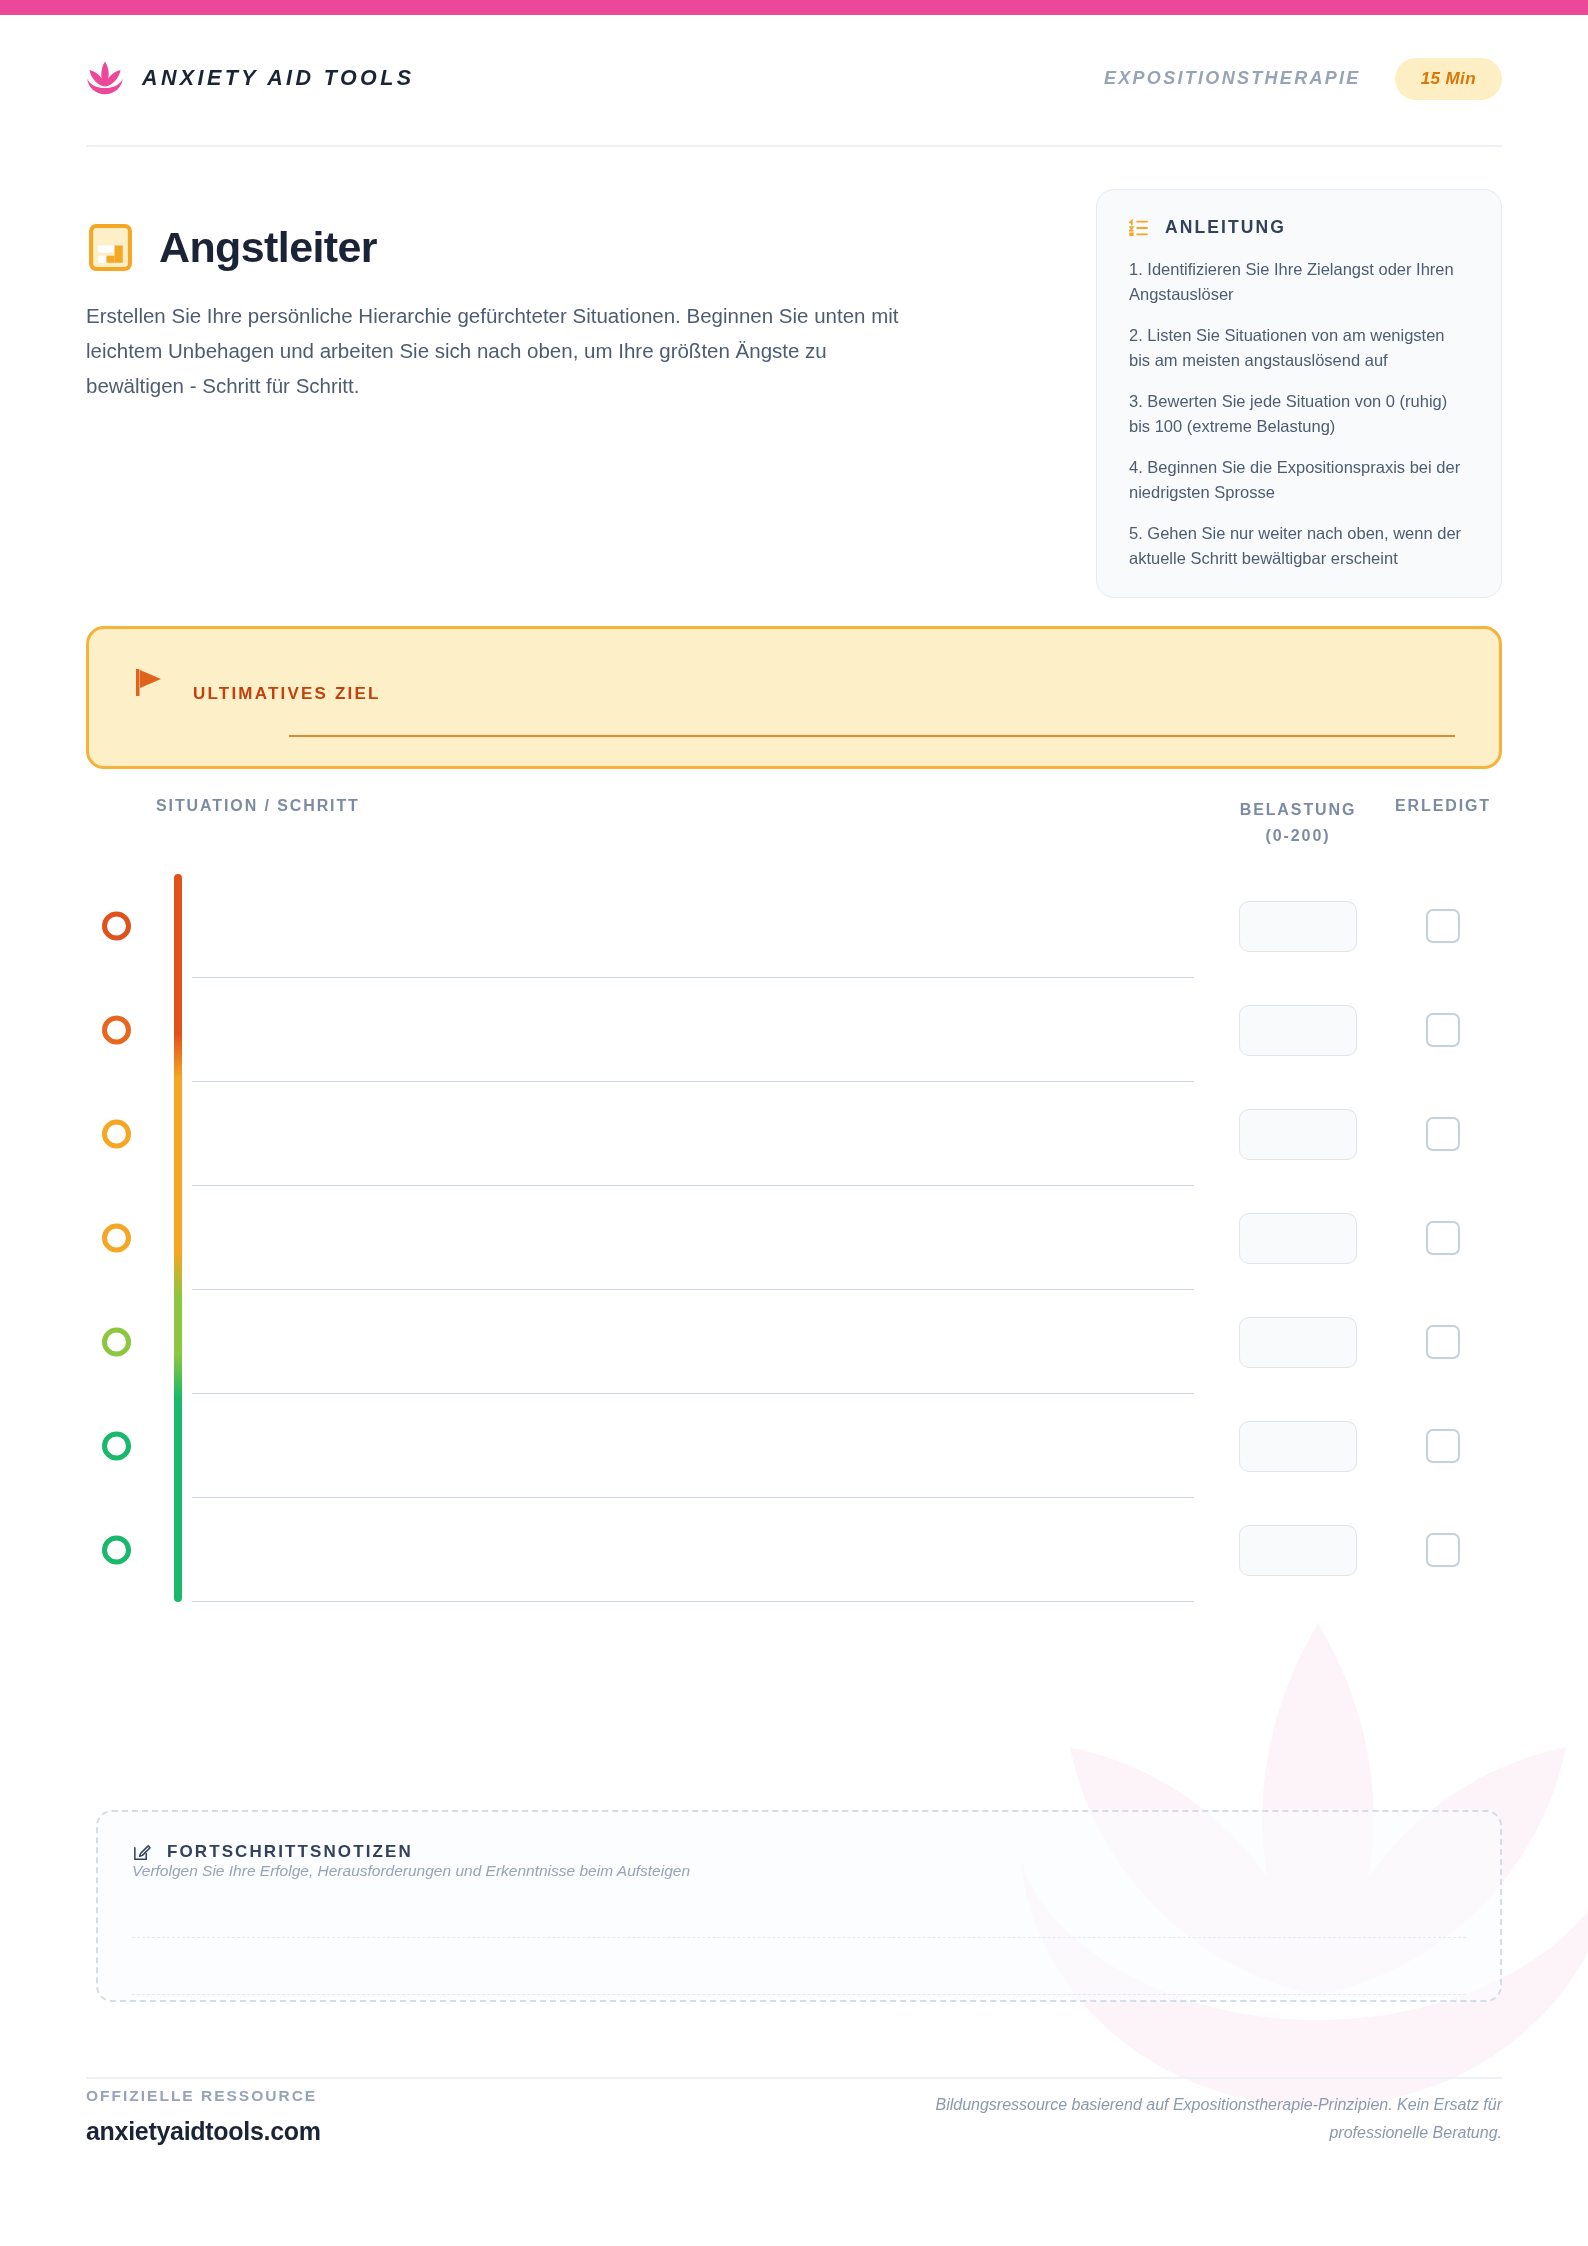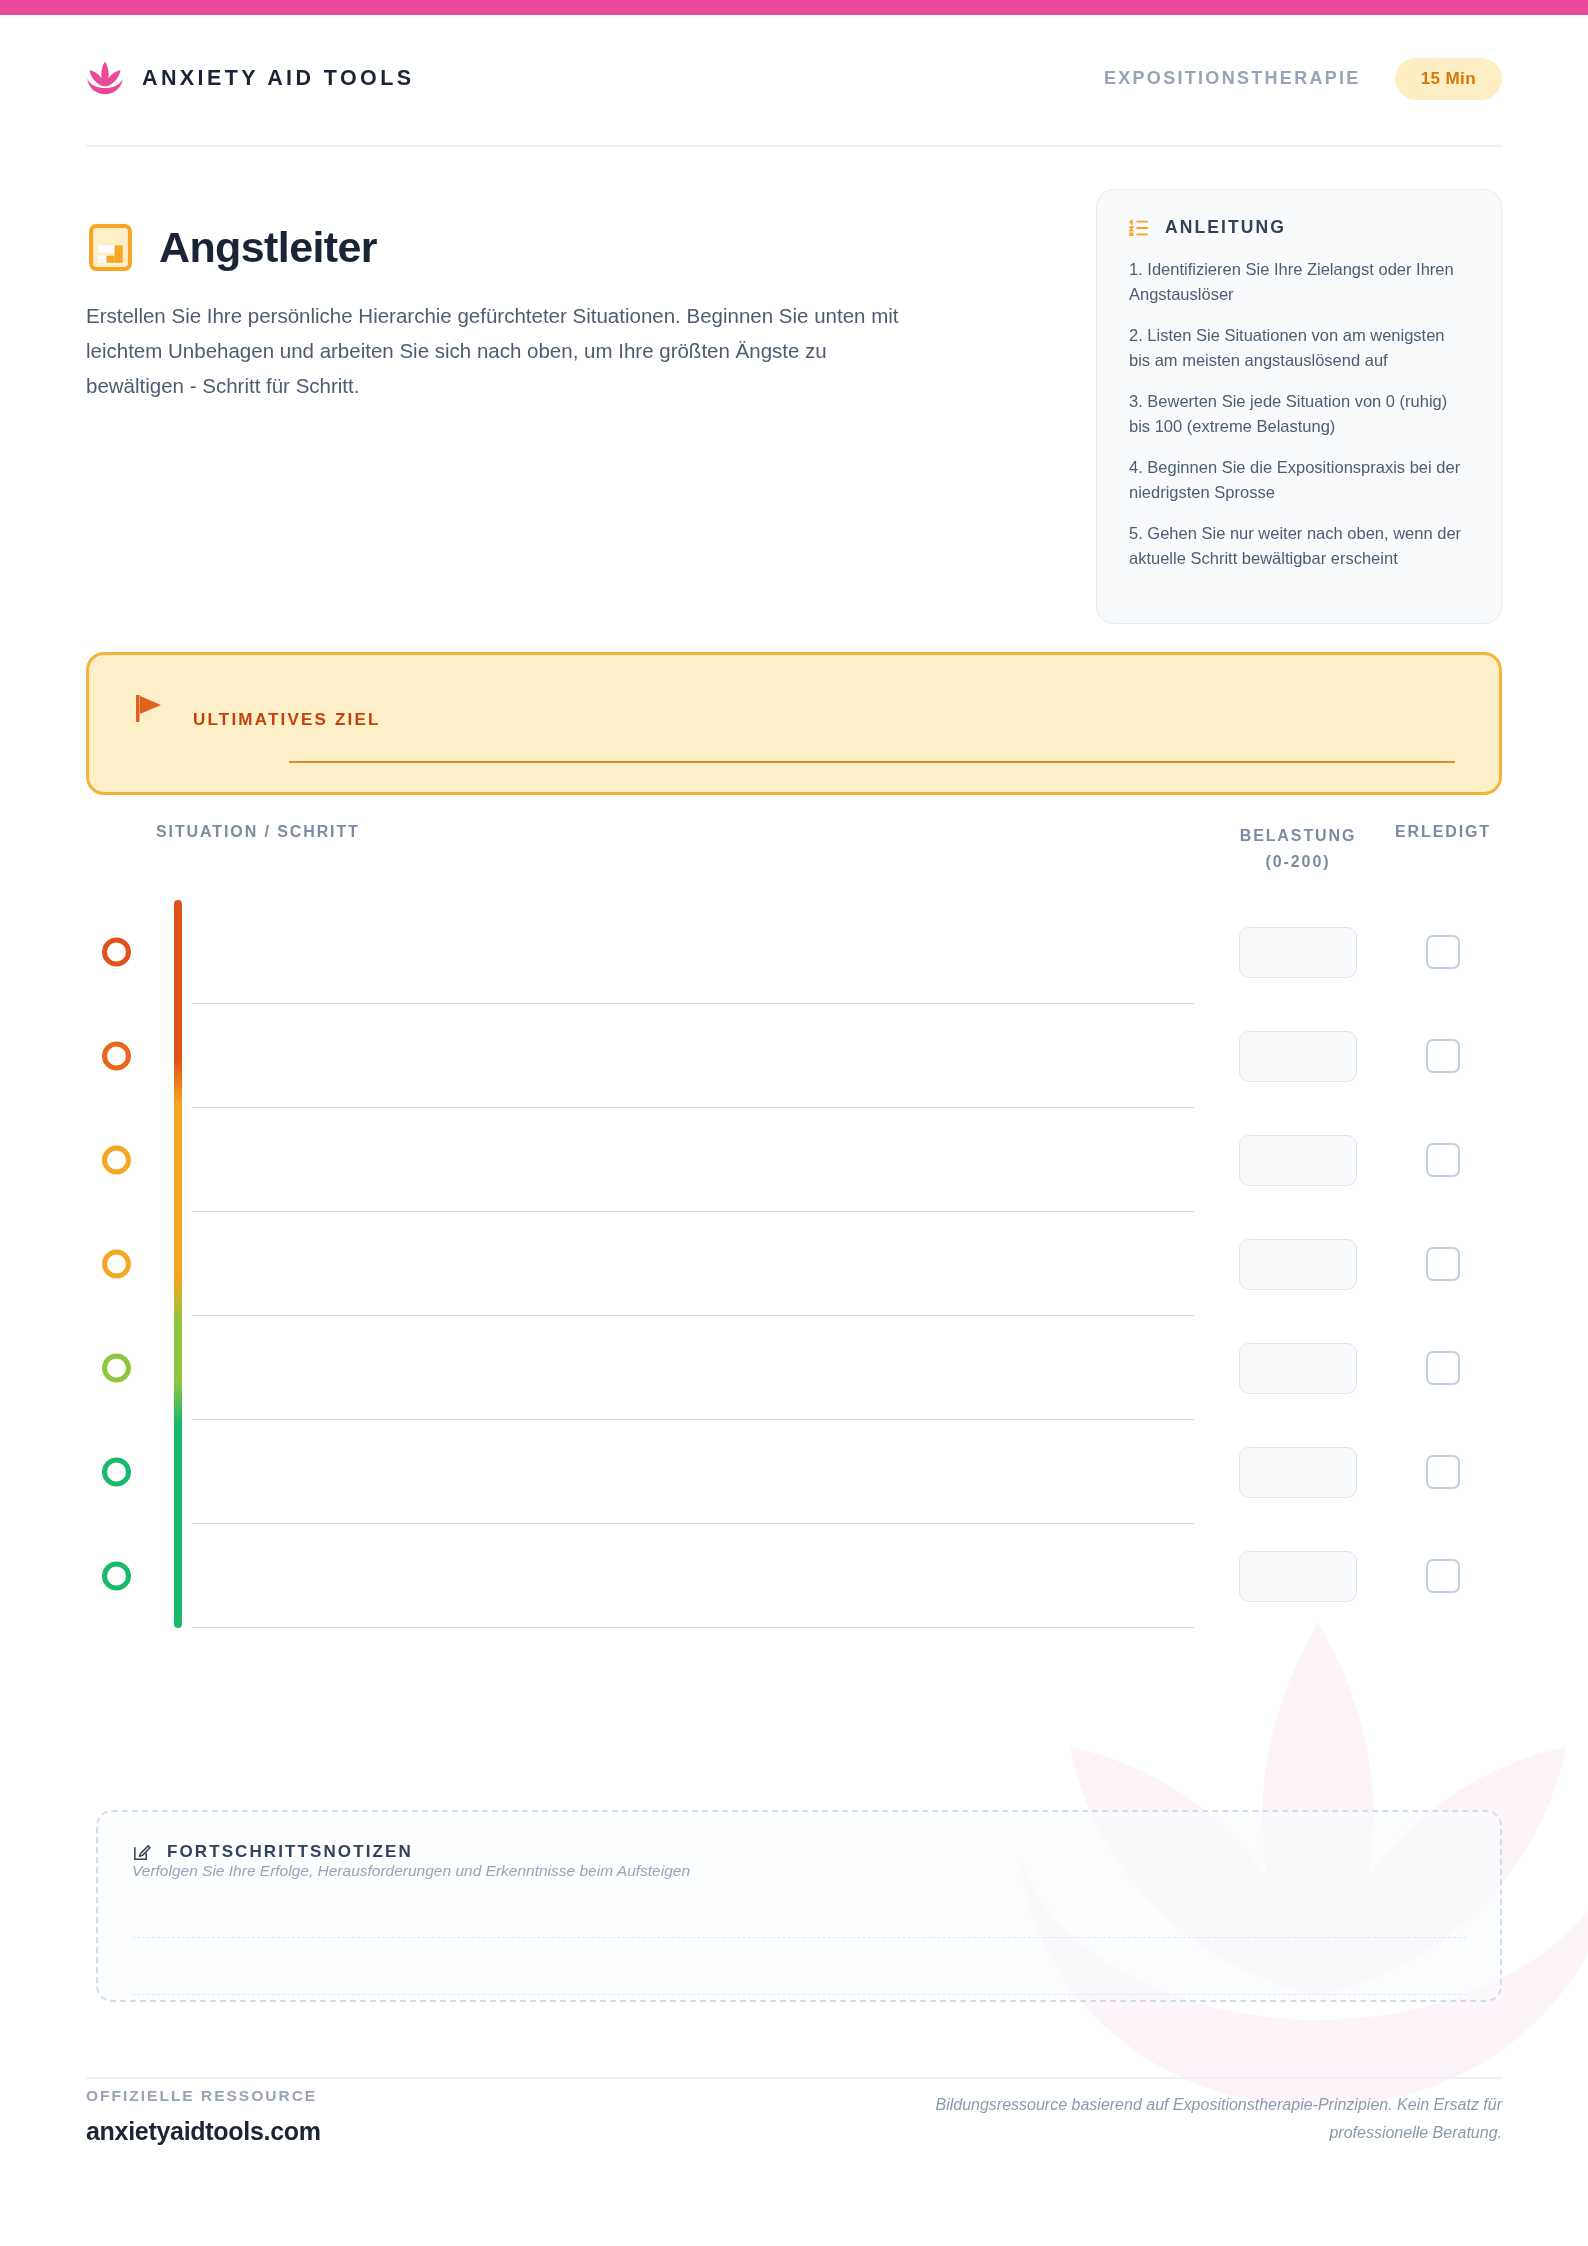--- a/index.html
+++ b/index.html
@@ -37,20 +37,21 @@
     padding: 0 86px;
     z-index: 2;
   }
 
   
   .header {
     display: flex; align-items: center; justify-content: space-between;
     height: 132px;
     border-bottom: 2px solid #eef1f5;
     padding-bottom: 3px;
+    font-style: italic;
   }
   .brand { display: flex; align-items: center; gap: 18px; }
   .brand-mark { width: 38px; height: 40px; display: block; }
   .brand-name {
     font-size: 21.5px; font-weight: 700; letter-spacing: 3.4px;
     color: #1b2436;
   }
   .header-right { display: flex; align-items: center; gap: 34px; }
   .header-cat {
     font-size: 18px; font-weight: 700; letter-spacing: 2.3px;
@@ -82,21 +83,21 @@
     color: #4e5c72;
     max-width: 830px;
   }
 
   
   .instructions {
     width: 406px;
     background: #f8fafc;
     border: 1.5px solid #e6ebf1;
     border-radius: 18px;
-    padding: 27px 32px 44px 32px;
+    padding: 27px 32px 18px 32px;
     align-self: flex-start;
   }
   .instr-head {
     display: flex; align-items: center; gap: 16px;
     margin-bottom: 19px;
   }
   .instr-icon { width: 20px; height: 18px; flex:none; }
   .instr-title {
     font-size: 17.5px; font-weight: 700; letter-spacing: 2.1px; color: #33415c;
   }

